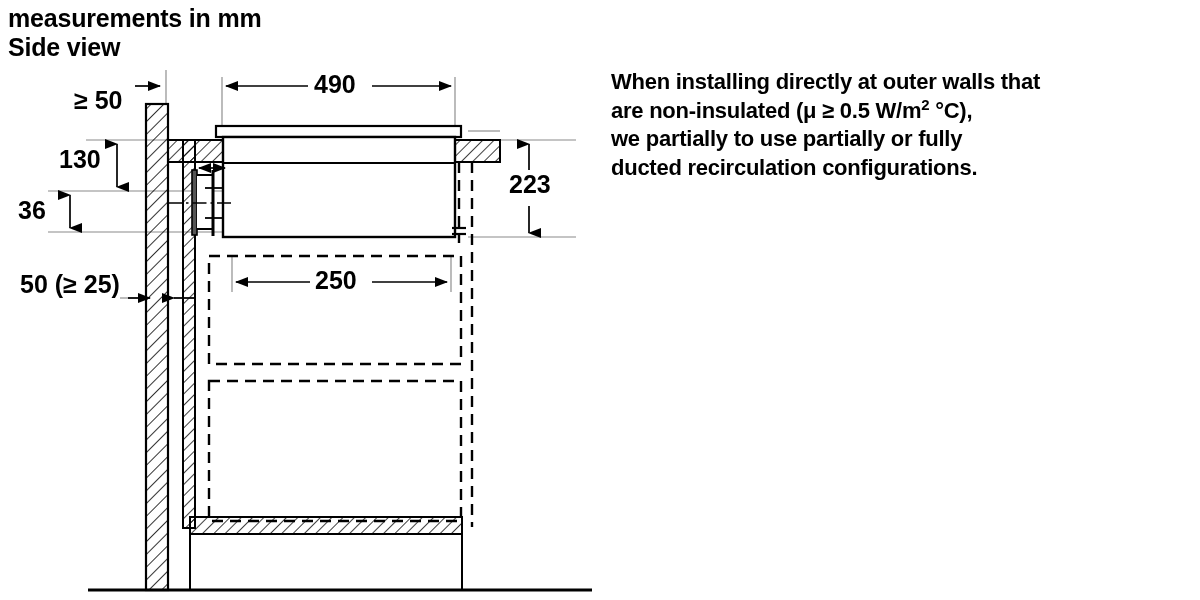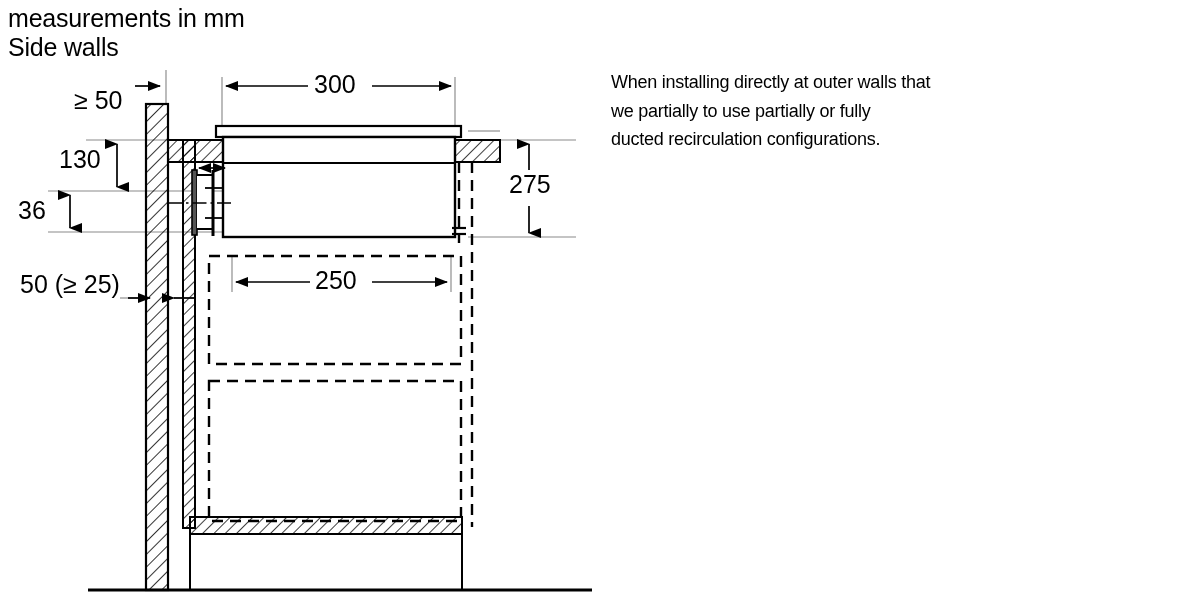--- a/index.html
+++ b/index.html
@@ -14,20 +14,21 @@
     position: relative;
     overflow: hidden;
     font-family: "Liberation Sans", sans-serif;
     color: #000000;
   }
   #stage {
     position: absolute;
     left: 0; top: 0;
     width: 960px;
     height: 600px;
+    font-weight: bold;
   }
   svg#diagram {
     position: absolute;
     left: 0; top: 0;
     width: 1200px;
     height: 600px;
     display: block;
   }
   .hdr {
     position: absolute;
@@ -37,54 +38,55 @@
     white-space: pre;
   }
   #title-measurements { left: 8px; top: 4px; }
   #title-sideview { left: 8px; top: 33px; }
 
   #note-block {
     position: absolute;
     left: 611px;
     top: 68px;
     width: 560px;
-    font-size: 18px;
+    font-size: 22px;
     line-height: 28.5px;
     letter-spacing: -0.25px;
   }
   #note-block .ln { white-space: pre; display: block; }
   #note-block sup { font-size: 0.68em; vertical-align: super; line-height: 0; }
 
   .dimlabel {
     position: absolute;
     font-size: 25px;
     line-height: 25px;
     white-space: pre;
   }
 </style>
 </head>
 <body>
 
 <div id="stage">
 
   <div class="hdr" id="title-measurements">measurements in mm</div>
-  <div class="hdr" id="title-sideview">Side walls</div>
+  <div class="hdr" id="title-sideview">Side view</div>
 
   <div id="note-block">
     <span class="ln">When installing directly at outer walls that</span>
+    <span class="ln"><span>are non-insulated (μ ≥ 0.5 W/m</span><sup>2</sup><span> °C),</span></span>
     <span class="ln">we partially to use partially or fully</span>
     <span class="ln">ducted recirculation configurations.</span>
   </div>
 
   <div class="dimlabel" id="lbl-ge50" style="left:74px;  top:64px;margin-top:24px;">≥ 50</div>
-  <div class="dimlabel" id="lbl-490" style="left:314px; top:72px;">300</div>
+  <div class="dimlabel" id="lbl-490" style="left:314px; top:72px;">490</div>
   <div class="dimlabel" id="lbl-167" style="left:59px;  top:147px;">130</div>
   <div class="dimlabel" id="lbl-82" style="left:18px;  top:198px;">36</div>
   <div class="dimlabel" id="lbl-1080" style="left:236px; top:167px;">10-80</div>
-  <div class="dimlabel" id="lbl-223" style="left:509px; top:172px;">275</div>
+  <div class="dimlabel" id="lbl-223" style="left:509px; top:172px;">223</div>
   <div class="dimlabel" id="lbl-470" style="left:315px; top:268px;">250</div>
   <div class="dimlabel" id="lbl-5025" style="left:20px;  top:272px;">50 (≥ 25)</div>
 
   <svg id="diagram" viewBox="0 0 1200 600" xmlns="http://www.w3.org/2000/svg">
     <defs>
 
       <pattern id="hatch45" width="9" height="9" patternTransform="rotate(45)" patternUnits="userSpaceOnUse">
         <line x1="0" y1="0" x2="0" y2="9" stroke="#000000" stroke-width="1.6"></line>
       </pattern>
       <pattern id="hatch45b" width="8" height="8" patternTransform="rotate(45)" patternUnits="userSpaceOnUse">

